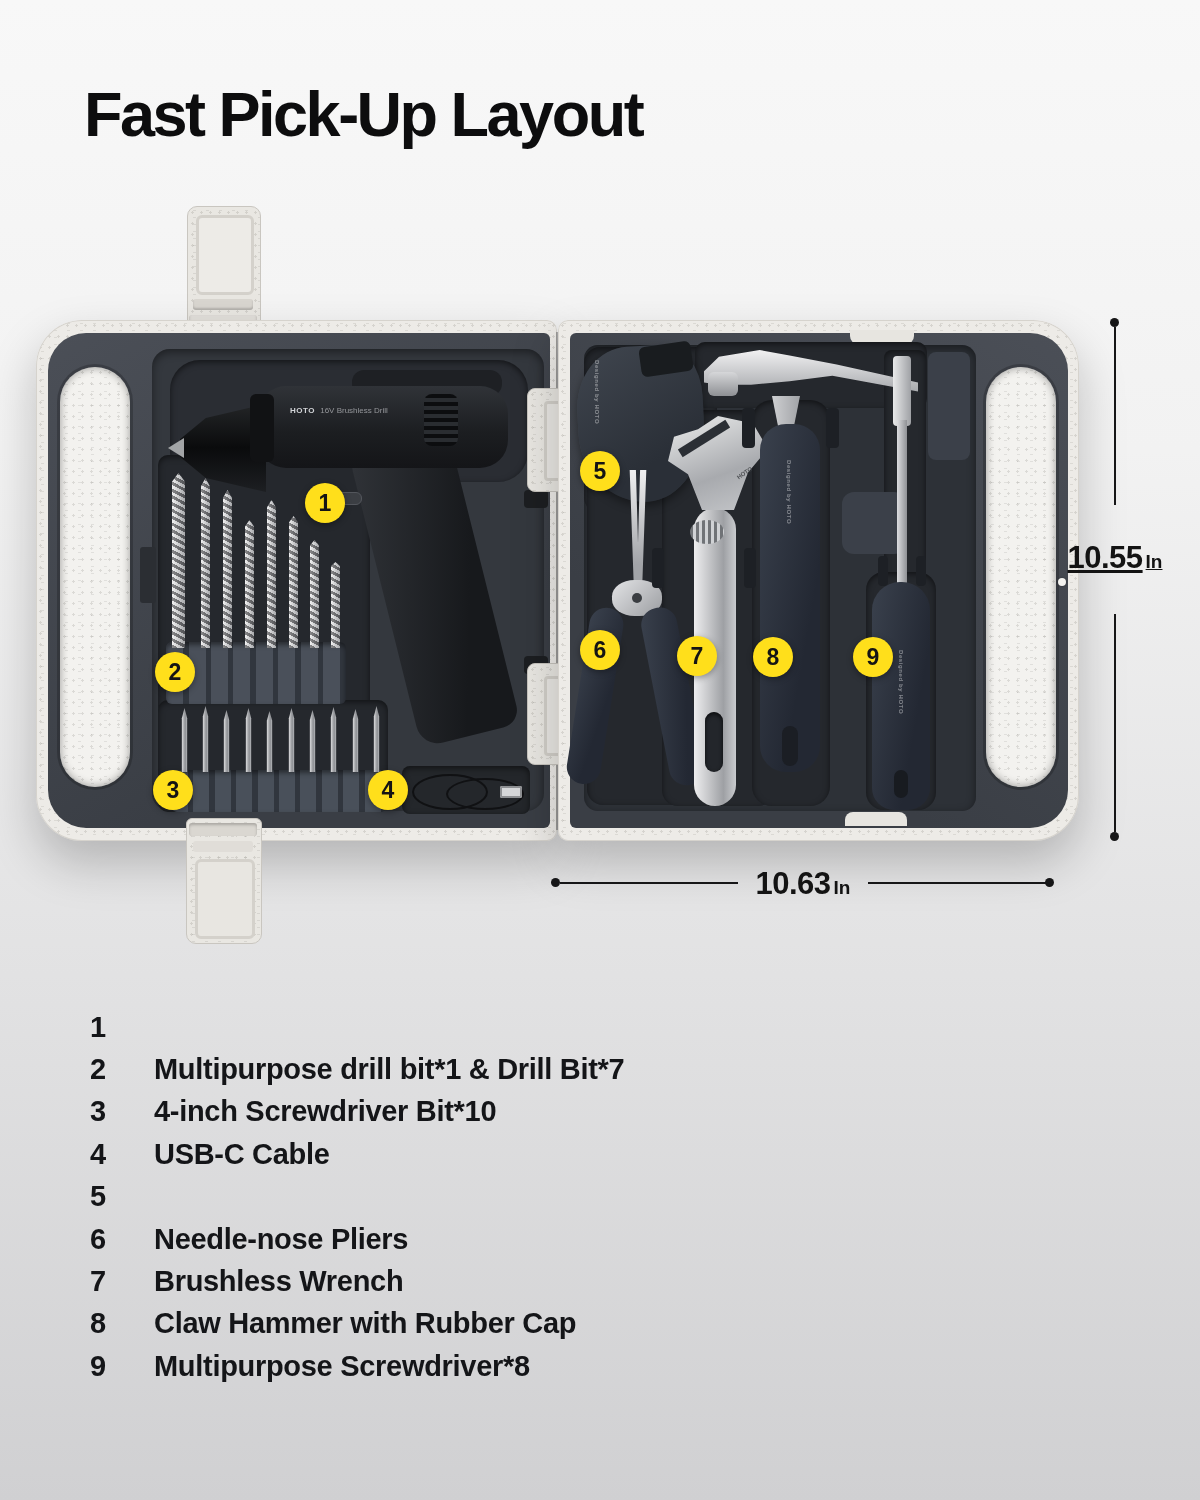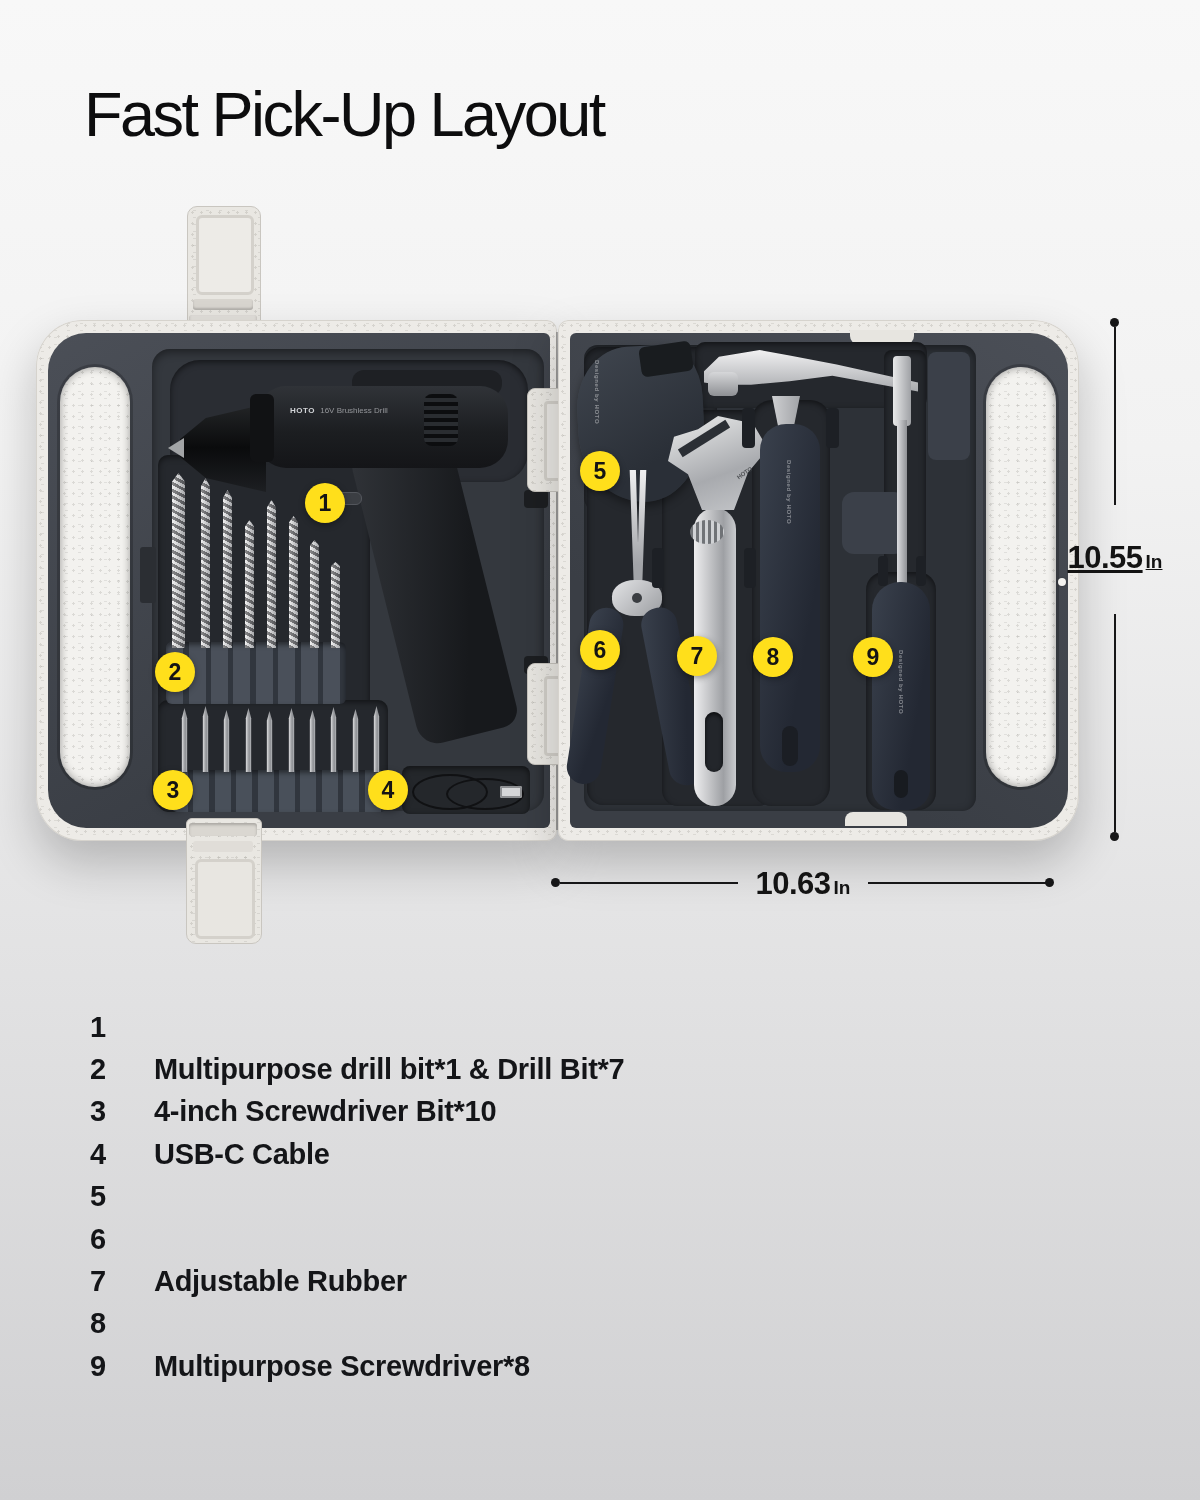--- a/index.html
+++ b/index.html
@@ -5,21 +5,21 @@
   html,body{margin:0;padding:0;}
   body{
     width:1200px;height:1500px;position:relative;overflow:hidden;
     font-family:"Liberation Sans",sans-serif;
     background:linear-gradient(180deg,#f8f8f8 0%,#f2f2f2 30%,#e2e2e3 65%,#d0d0d2 100%);
   }
   .abs{position:absolute;}
   .scene{position:absolute;inset:0;}
   
   .title{
-    left:84px;top:78px;font-size:63px;font-weight:normal;letter-spacing:-2.5px;
+    left:84px;top:78px;font-size:63px;font-weight:bold;letter-spacing:-2.5px;
     color:#0d0d0e;white-space:nowrap;
   }
   .legend{left:90px;top:1006px;width:1020px;}
   .legend-row{display:flex;align-items:center;height:42.4px;}
   .legend-num{width:64px;font-size:29px;font-weight:bold;color:#141518;letter-spacing:-0.3px;}
   .legend-text{font-size:29px;font-weight:bold;color:#141518;letter-spacing:-0.3px;white-space:nowrap;}
   
   .speck{
     background-image:radial-gradient(rgba(95,92,80,.16) 1px,transparent 1.3px),
                      radial-gradient(rgba(60,58,50,.10) 1px,transparent 1.2px);
@@ -271,27 +271,29 @@
     </div>
     <div class="legend-row">
       <div class="legend-num">4</div>
       <div class="legend-text">USB-C Cable</div>
     </div>
     <div class="legend-row">
       <div class="legend-num">5</div>
     </div>
     <div class="legend-row">
       <div class="legend-num">6</div>
+      <div class="legend-text">Needle-nose Pliers</div>
     </div>
     <div class="legend-row">
       <div class="legend-num">7</div>
-      <div class="legend-text">Adjustable Rubber</div>
+      <div class="legend-text">Brushless Wrench</div>
     </div>
     <div class="legend-row">
       <div class="legend-num">8</div>
+      <div class="legend-text">Claw Hammer with Rubber Cap</div>
     </div>
     <div class="legend-row">
       <div class="legend-num">9</div>
       <div class="legend-text">Multipurpose Screwdriver*8</div>
     </div>
   </div>
 
 </div>
 
 </body></html>

